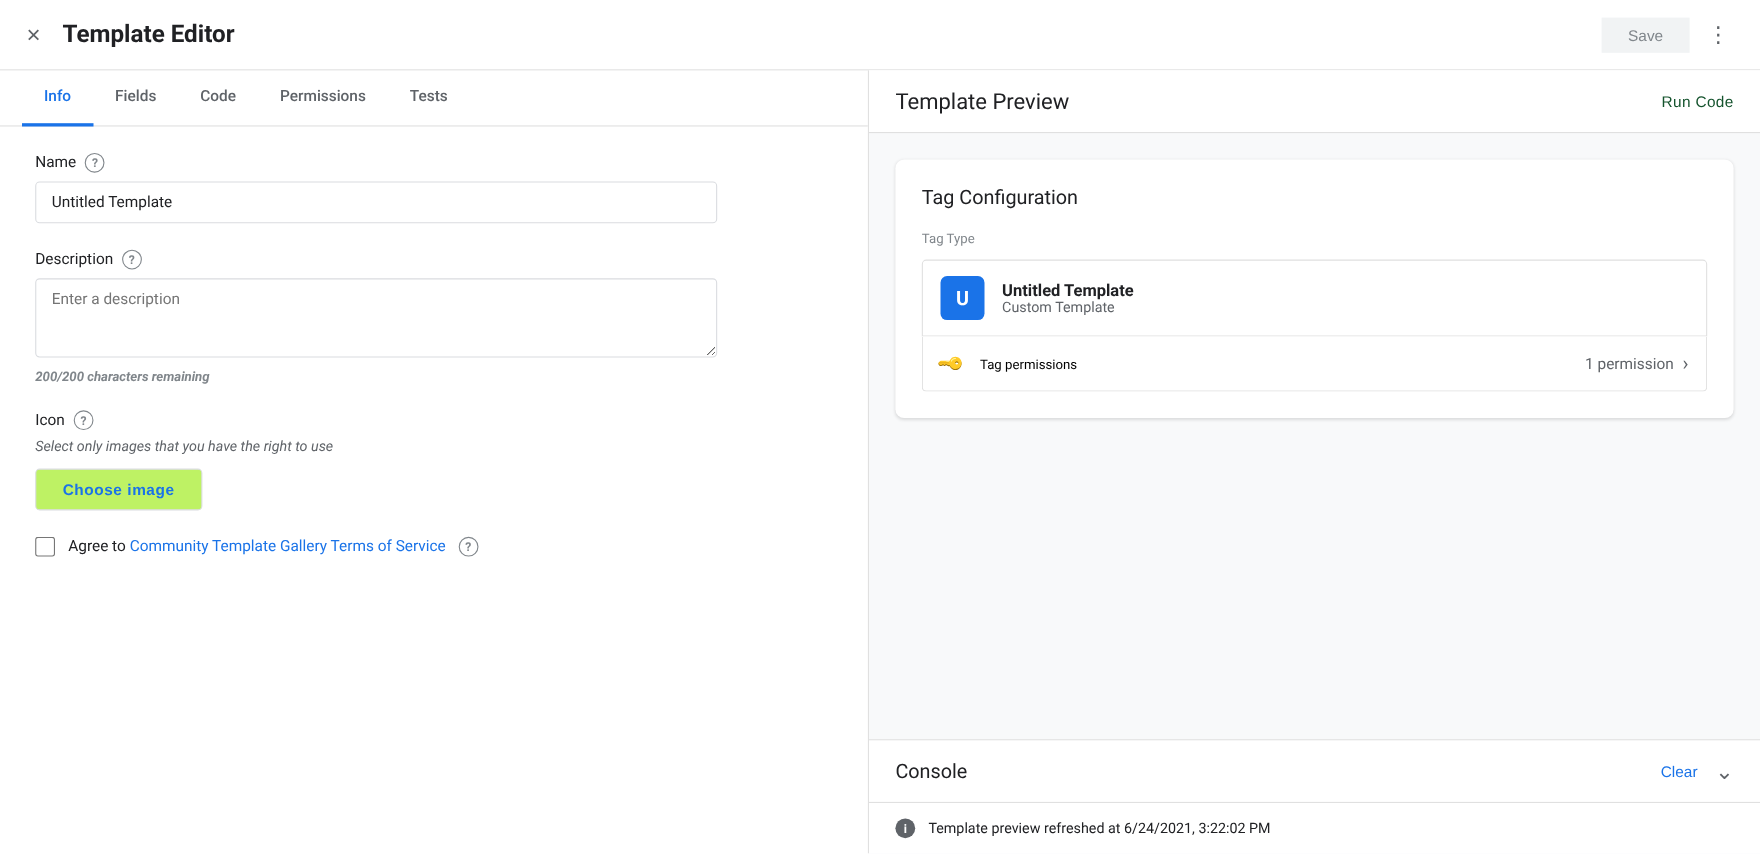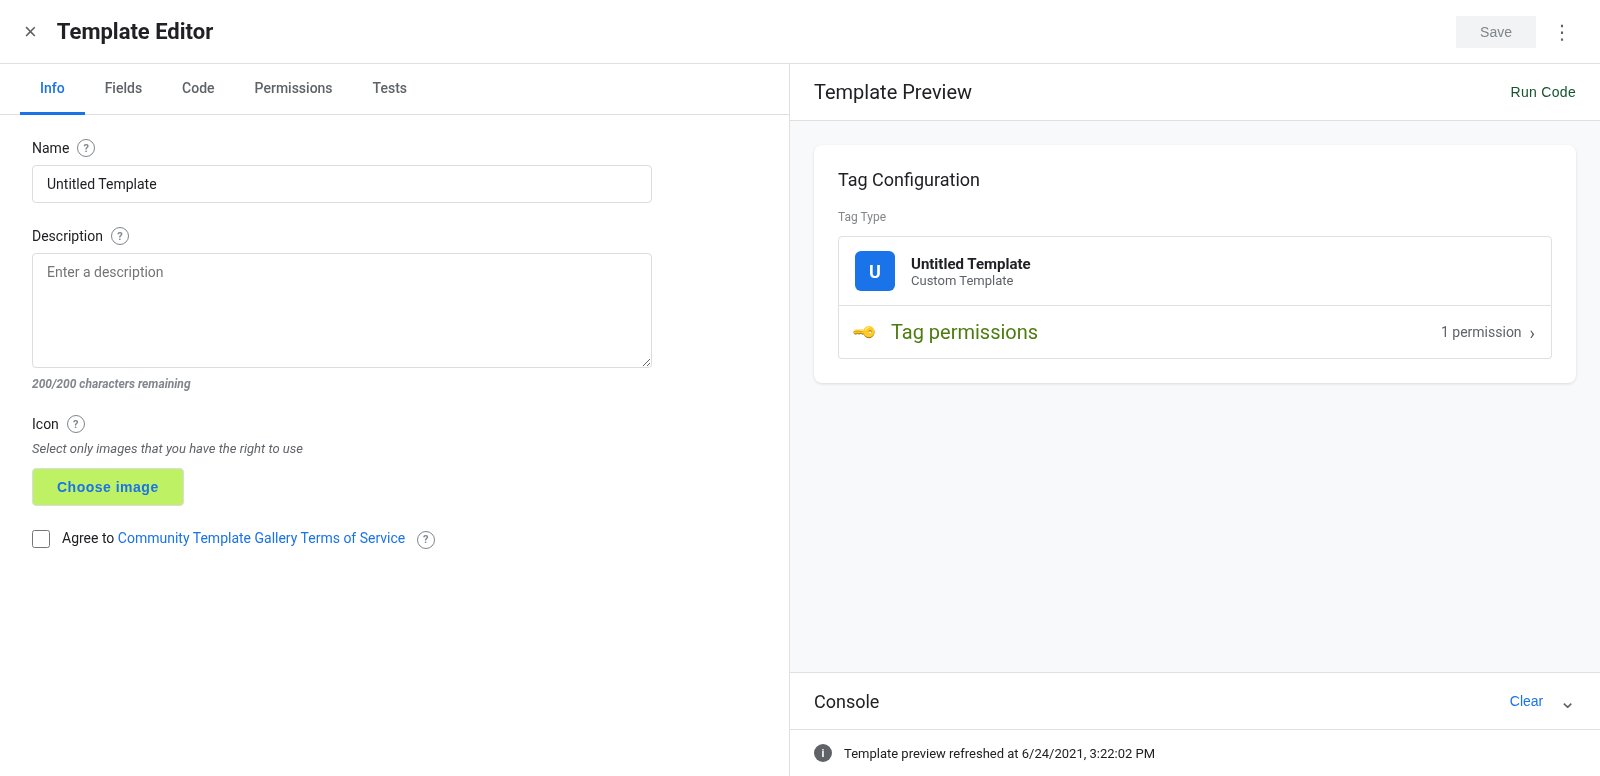--- a/index.html
+++ b/index.html
@@ -138,21 +138,21 @@
       padding: 10px 14px;
       border: 1px solid #dadce0;
       border-radius: 4px;
       font-size: 14px;
       color: #202124;
       outline: none;
       font-family: inherit;
     }
 
     textarea.text-input {
-      height: 115px;
+      height: 72px;
       resize: vertical;
     }
 
     .char-count {
       font-size: 12px;
       color: #80868b;
       margin-top: 6px;
       font-style: italic;
       font-weight: bold;
     }
@@ -318,22 +318,22 @@
     }
 
     .key-icon {
       color: #5f6368;
       font-size: 16px;
       transform: rotate(45deg);
       display: inline-block;
     }
 
     .tag-permissions-label {
-      font-size: 20px;
-      color: #4d7c0f;
+      font-size: 12px;
+      color: #000000;
     }
 
     .tag-permissions-right {
       display: flex;
       align-items: center;
       gap: 8px;
       color: #5f6368;
       font-size: 14px;
     }
 

